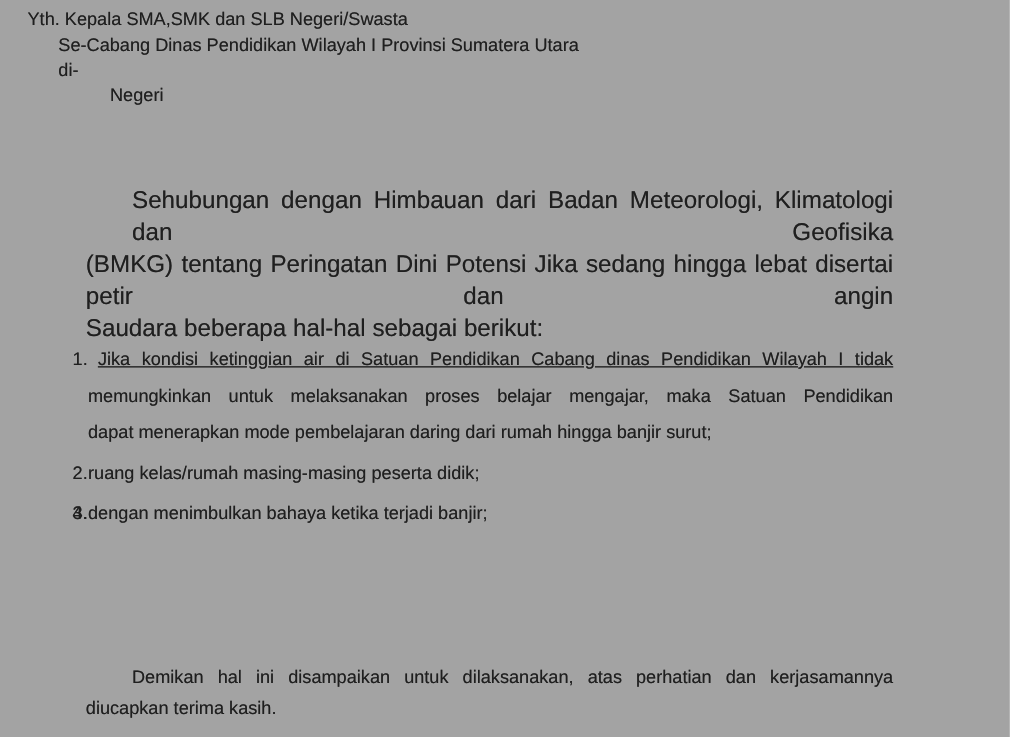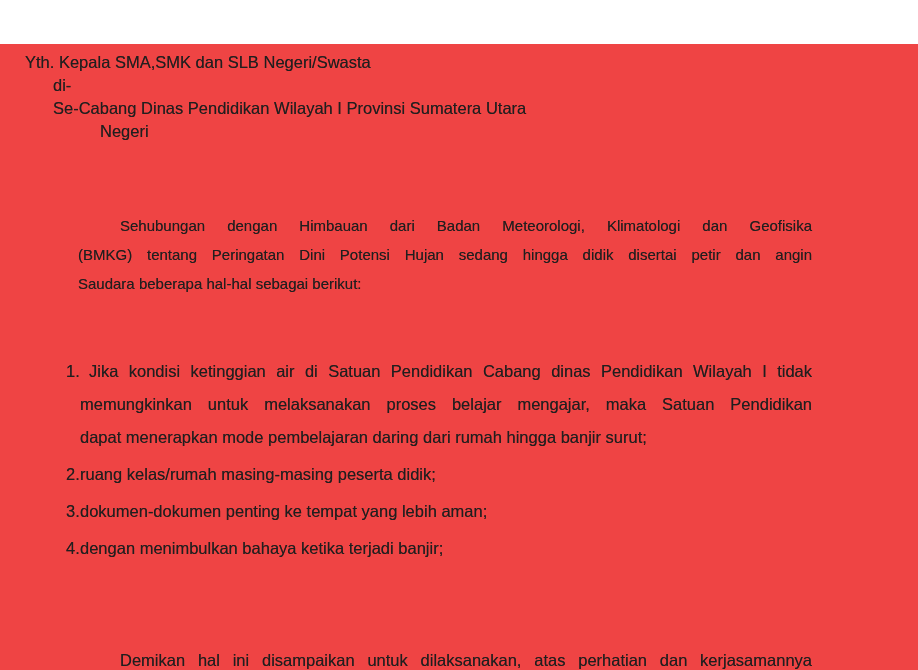--- a/index.html
+++ b/index.html
@@ -10,22 +10,21 @@
     width: 918px;
     height: 670px;
     position: relative;
     overflow: hidden;
     font-family: "Liberation Sans", sans-serif;
     color: #1f1f1f;
   }
   .page {
     position: absolute;
     inset: 0;
-    background: #ef4444;
-    margin-top: 44px;
+    background: #a3a3a3;
   }
   
   .page div, .page span {
     text-shadow: 0 0 0.45px rgba(25,25,25,0.6);
   }
 
   
   .recipient {
     position: absolute;
     left: 25px;
@@ -36,21 +35,21 @@
   }
   .recipient .r-indent1 { margin-left: 28px; }
   .recipient .r-indent2 { margin-left: 75px; }
 
   
   .opening {
     position: absolute;
     left: 78px;
     top: 167px;
     width: 734px;
-    font-size: 15px;
+    font-size: 22px;
     line-height: 29px;
   }
 
   
   .j {
     text-align: justify;
     text-align-last: justify;
   }
   .first-indent { padding-left: 42px; }
 
@@ -66,47 +65,47 @@
   .li {
     position: relative;
     padding-left: 14px;
     margin-bottom: 4px;
   }
   .li .num {
     position: absolute;
     left: 0;
     top: 0;
   }
-  .li .ln-first { padding-left: 9px; }
+  .li .ln-first { padding-left: 9px; text-decoration: underline; }
 
   
   .closing {
     position: absolute;
     left: 78px;
     top: 602px;
     width: 734px;
     font-size: 16.5px;
     line-height: 28px;
   }
 </style>
 </head>
 <body>
 
 <div class="page">
 
   <div class="recipient">
     <div>Yth. Kepala SMA,SMK dan SLB Negeri/Swasta</div>
+    <div class="r-indent1">Se-Cabang Dinas Pendidikan Wilayah I Provinsi Sumatera Utara</div>
     <div class="r-indent1">di-</div>
-    <div class="r-indent1">Se-Cabang Dinas Pendidikan Wilayah I Provinsi Sumatera Utara</div>
     <div class="r-indent2">Negeri</div>
   </div>
 
   <div class="opening">
     <div class="j first-indent">Sehubungan dengan Himbauan dari Badan Meteorologi, Klimatologi dan Geofisika</div>
-    <div class="j">(BMKG) tentang Peringatan Dini Potensi Hujan sedang hingga didik disertai petir dan angin</div>
+    <div class="j">(BMKG) tentang Peringatan Dini Potensi Jika sedang hingga lebat disertai petir dan angin</div>
     <div>Saudara beberapa hal-hal sebagai berikut:</div>
   </div>
 
   <div class="num-list">
 
     <div class="li">
       <span class="num">1.</span>
       <div>
         <div class="j ln-first">Jika kondisi ketinggian air di Satuan Pendidikan Cabang dinas Pendidikan Wilayah I tidak</div>
         <div class="j">memungkinkan untuk melaksanakan proses belajar mengajar, maka Satuan Pendidikan</div>
@@ -117,30 +116,30 @@
     <div class="li">
       <span class="num">2.</span>
       <div>
         <div>ruang kelas/rumah masing-masing peserta didik;</div>
       </div>
     </div>
 
     <div class="li">
       <span class="num">3.</span>
       <div>
-        <div>dokumen-dokumen penting ke tempat yang lebih aman;</div>
       </div>
     </div>
 
     <div class="li">
       <span class="num">4.</span>
       <div>
         <div>dengan menimbulkan bahaya ketika terjadi banjir;</div>
       </div>
     </div>
 
   </div>
 
   <div class="closing">
     <div class="j first-indent">Demikan hal ini disampaikan untuk dilaksanakan, atas perhatian dan kerjasamannya</div>
+    <div>diucapkan terima kasih.</div>
   </div>
 
 </div>
 
 </body></html>

